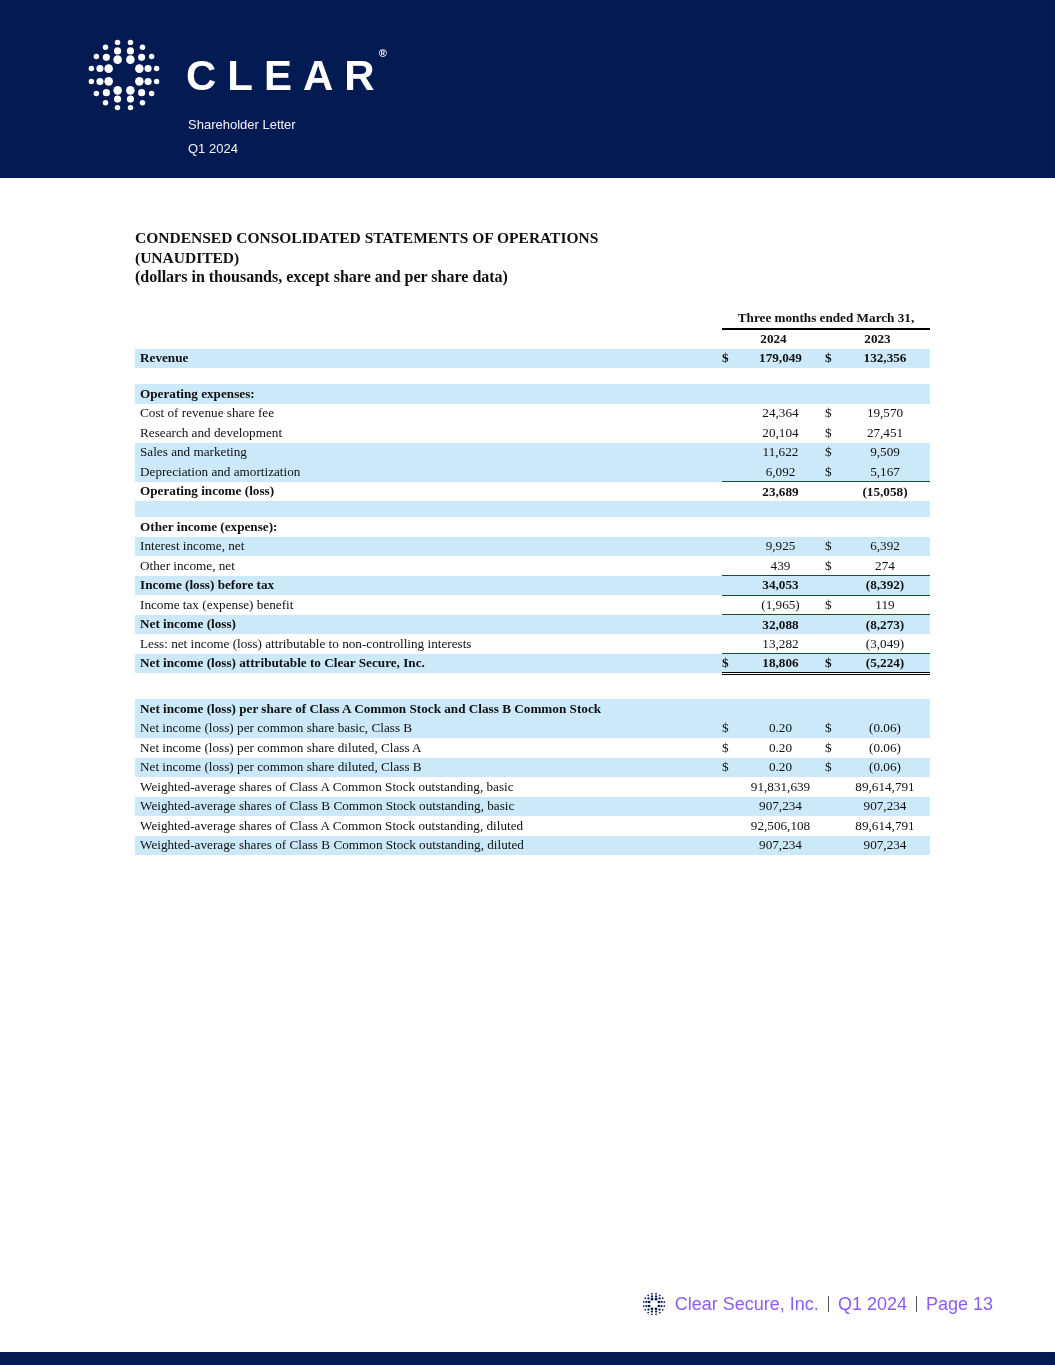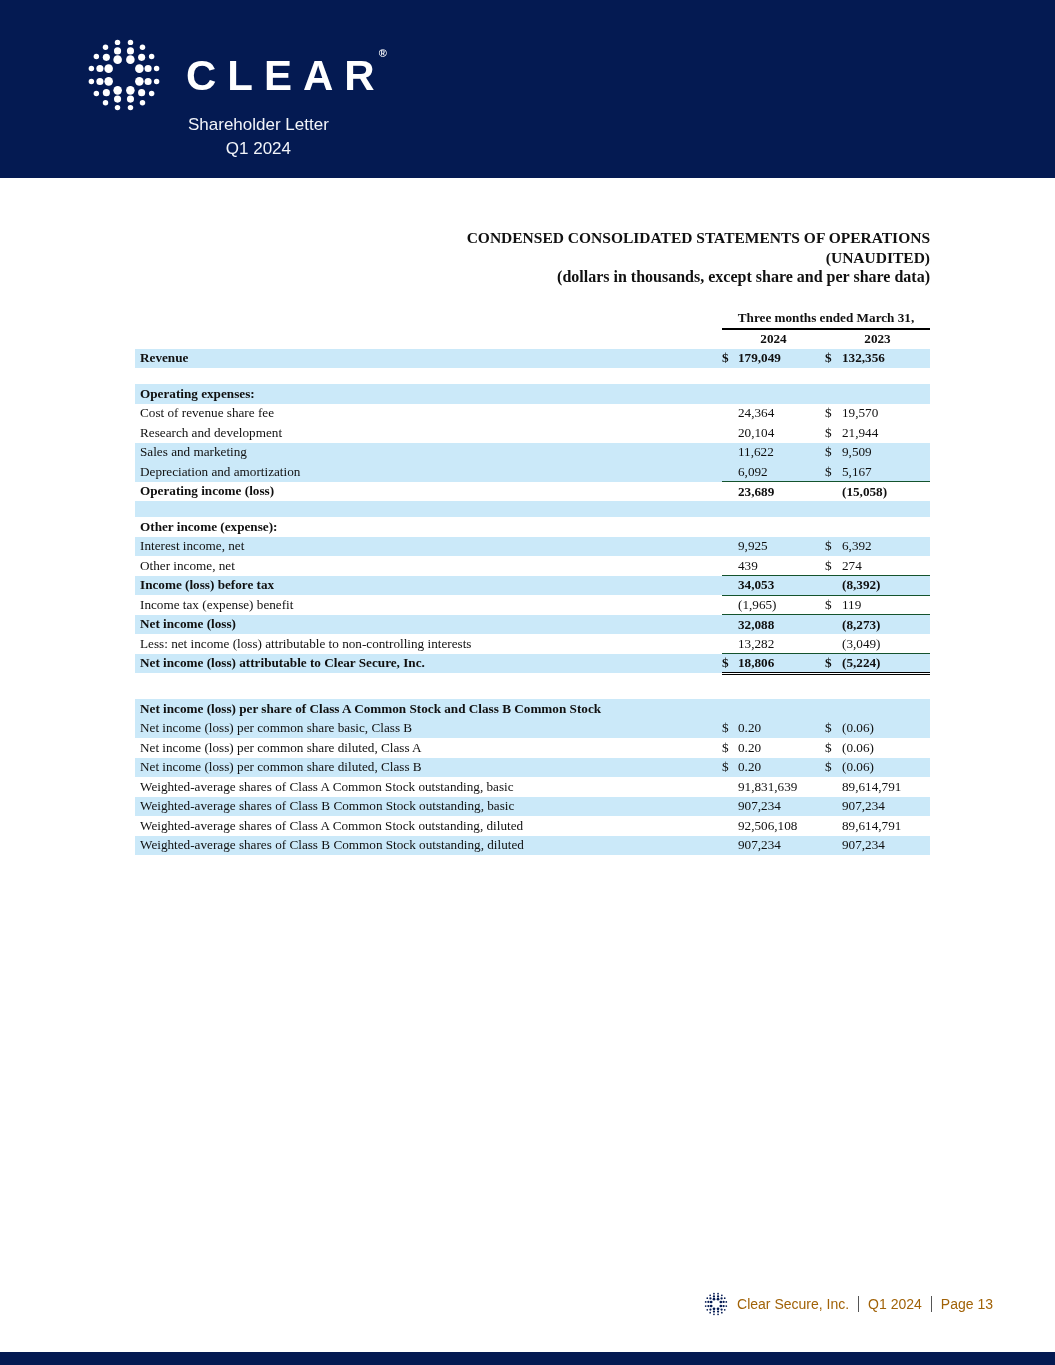--- a/index.html
+++ b/index.html
@@ -16,51 +16,51 @@
   }
   .logo-mark { position:absolute; top:37px; left:86px; width:76px; height:76px; }
   .brand {
     position:absolute; top:48px; left:186px;
     font-family:"Liberation Sans", sans-serif; font-weight:bold;
     font-size:42px; letter-spacing:11px; color:#ffffff; line-height:46px;
   }
   .brand sup { font-size:11px; letter-spacing:0; position:relative; top:-18px; left:-7px; }
   .band-subtitle {
     position:absolute; top:113px; left:188px;
-    font-family:"Liberation Sans", sans-serif; font-size:17px;
-    color:#f2f4f9; line-height:24px; font-weight:400;text-align:center;
+    font-family:"Liberation Sans", sans-serif; font-size:13px;
+    color:#f2f4f9; line-height:24px; font-weight:400;
   }
   
-  .doc-title { position:absolute; top:228px; left:135px; width:795px; text-align:right; font-weight:bold; }
+  .doc-title { position:absolute; top:228px; left:135px; width:795px; text-align:left; font-weight:bold; }
   .doc-title .t1, .doc-title .t2 { font-size:15.5px; line-height:19.5px; }
   .doc-title .t3 { font-size:16px; line-height:19.5px; }
   
   .stmt-wrap { position:absolute; top:308px; left:135px; }
   table { border-collapse:collapse; table-layout:fixed; width:795px; font-size:13.2px; }
   col.c-label { width:587px; }
   col.c-d1 { width:16px; }
   col.c-v1 { width:87px; }
   col.c-d2 { width:17px; }
   col.c-v2 { width:88px; }
   td, th { padding:0; height:19.5px; vertical-align:middle; font-size:13.2px; }
   thead th { font-weight:bold; text-align:center; }
   th.period { border-bottom:2px solid #000; height:21px;margin-top:7px; }
   thead tr.years th { height:18px; }
   tr.hl td { background:var(--hl,#CBE9F9); }
   tr.bold td { font-weight:bold; }
   td.label { padding-left:5px; }
   td.d1, td.d2 { text-align:left; }
-  td.v1, td.v2 { text-align:left; padding-right:2px; }
+  td.v1, td.v2 { text-align:center; padding-right:2px; }
   td.u { border-bottom:1px solid #14532d; }
   td.dbl { border-bottom:3px double #000; }
   
   .footer {
     position:absolute; top:1291px; right:62px; height:26px;
     display:flex; align-items:center;
-    font-family:"Liberation Sans", sans-serif; font-size:14px; color:#a16207;
+    font-family:"Liberation Sans", sans-serif; font-size:18px; color:#8b5cf6;
   }
   .footer .logo-mini { width:24px; height:24px; margin-right:9px; display:inline-block; }
   .footer .sep { width:1px; height:16px; background:#555; margin:0 9px; display:inline-block; }
   .bottom-bar { position:absolute; bottom:0; left:0; width:100%; height:13px; background:var(--navy,#041A52); }
 </style>
 </head>
 <body>
 
 <div class="page">
 
@@ -159,21 +159,21 @@
             <td class="d1"></td>
             <td class="v1">24,364</td>
             <td class="d2">$</td>
             <td class="v2">19,570</td>
           </tr>
           <tr>
             <td class="label">Research and development</td>
             <td class="d1"></td>
             <td class="v1">20,104</td>
             <td class="d2">$</td>
-            <td class="v2">21,944</td>
+            <td class="v2">27,451</td>
           </tr>
           <tr class="hl">
             <td class="label">Sales and marketing</td>
             <td class="d1"></td>
             <td class="v1">11,622</td>
             <td class="d2">$</td>
             <td class="v2">9,509</td>
           </tr>
           <tr class="hl">
             <td class="label">Depreciation and amortization</td>

